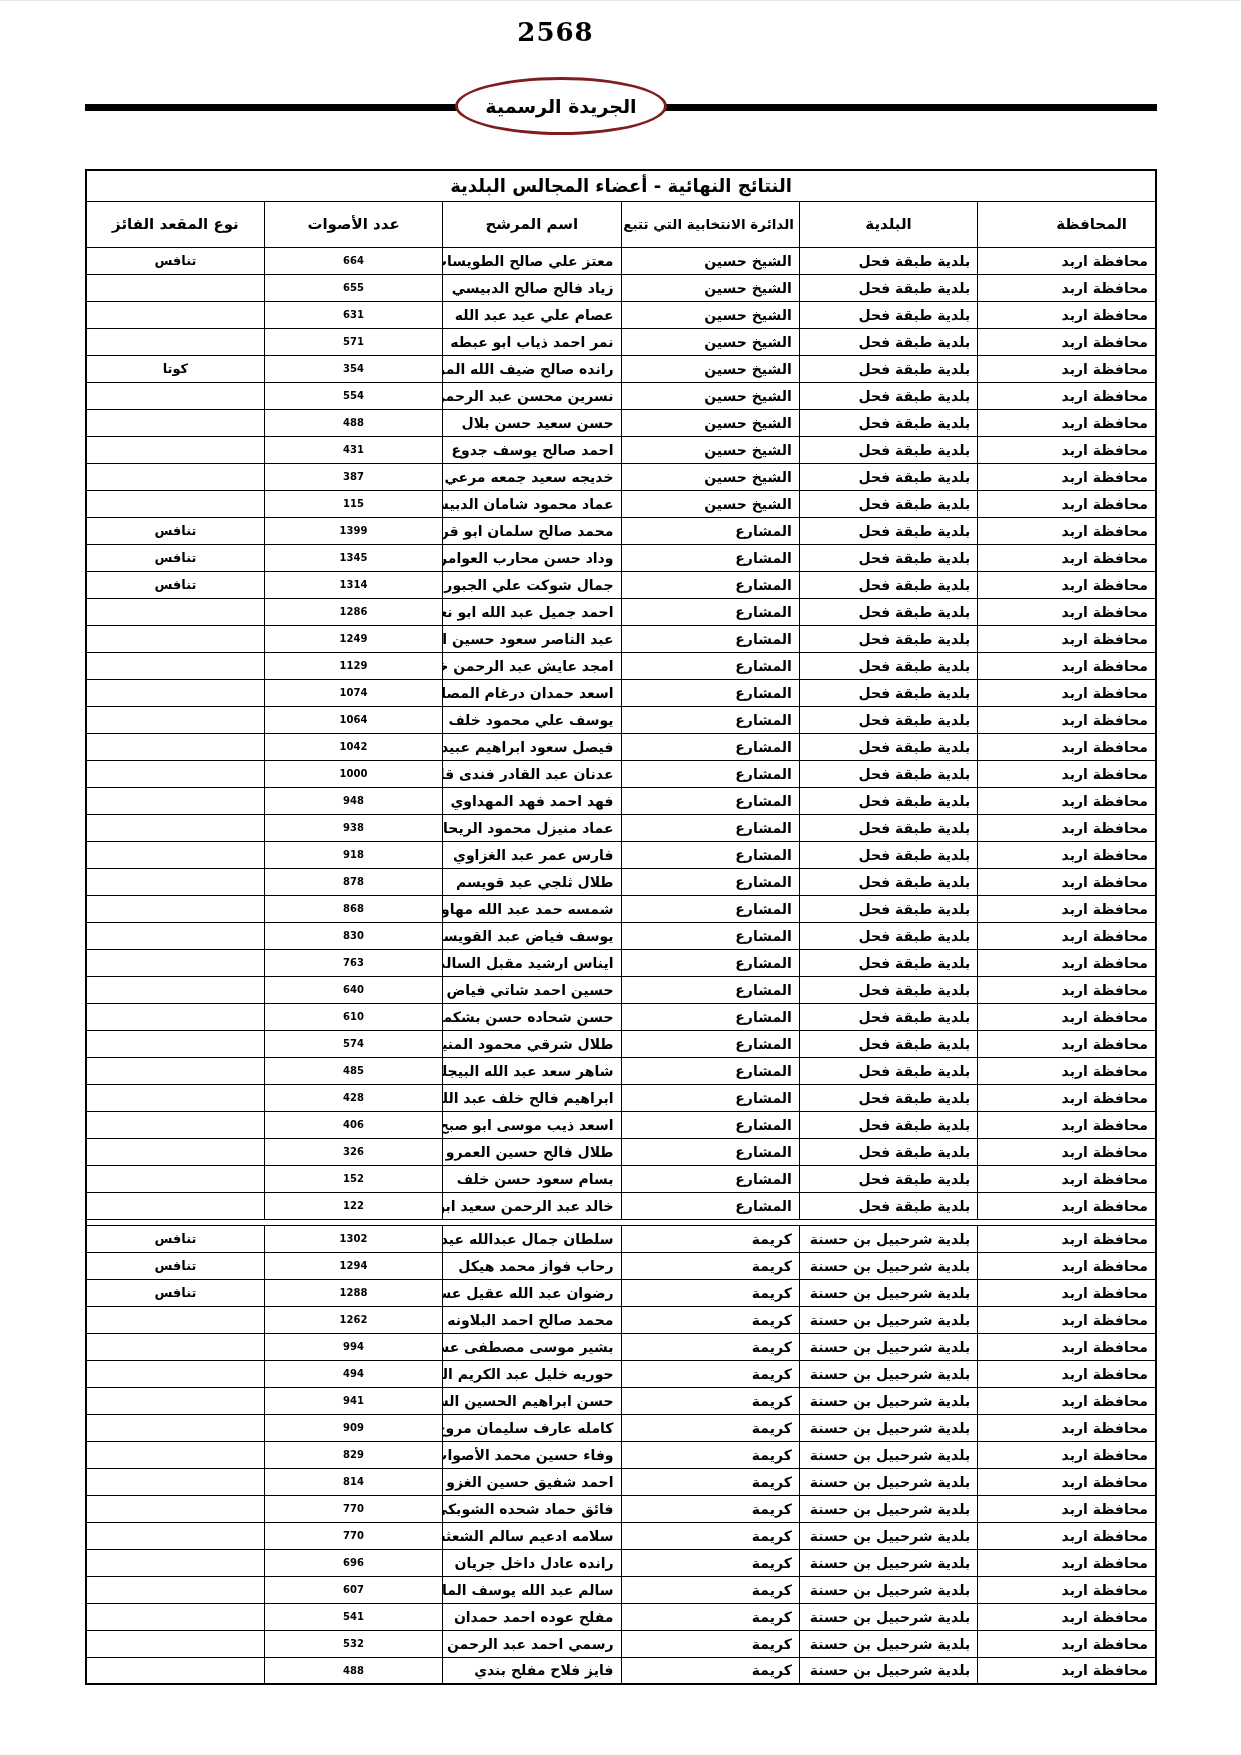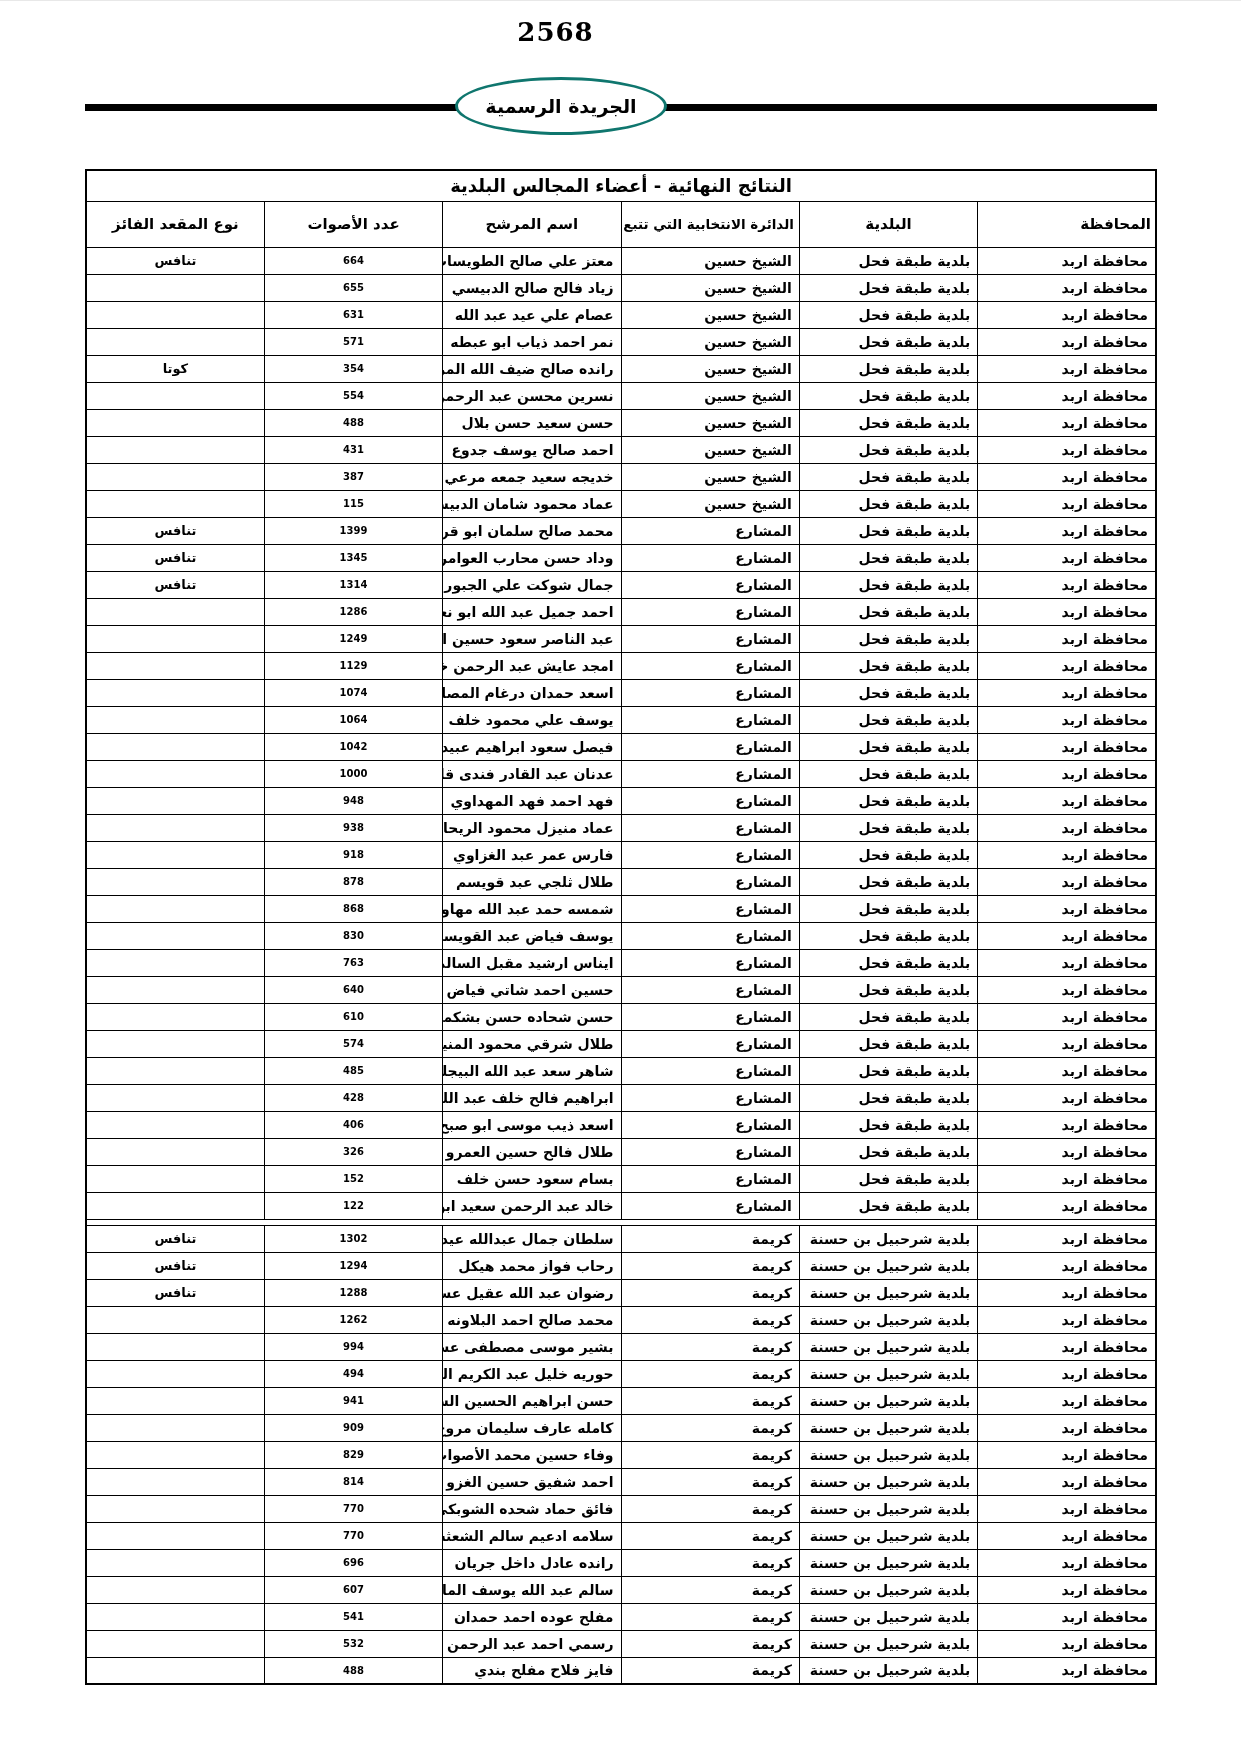--- a/index.html
+++ b/index.html
@@ -44,21 +44,21 @@
     background: #000;
   }
   .banner-oval {
     position: absolute;
     top: 0;
     left: calc(50% - 60px);
     transform: translateX(-50%);
     width: 212px;
     height: 58px;
     background: #fff;
-    border: 3px solid #0f766e;
+    border: 3px solid #7f1d1d;
     border-radius: 50%;
     display: flex;
     align-items: center;
     justify-content: center;
     box-sizing: border-box;
   }
   .banner-oval span {
     font-size: 19px;
     font-weight: bold;
   }
@@ -85,21 +85,21 @@
     padding: 2px 4px;
   }
   tr.header-row th {
     height: 46px;
     font-size: 15px;
     font-weight: bold;
     text-align: center;
     padding: 2px 5px;
   }
   tr.header-row th.col-district { font-size: 13.5px; white-space: nowrap; }
-  tr.header-row th.col-governorate { text-align: right; padding-right: 4px; }
+  tr.header-row th.col-governorate { text-align: right; padding-right: 28px; }
   .results td {
     height: 27px;
     font-size: 14px;
     font-weight: bold;
     padding: 0 7px;
   }
   td.col-governorate, td.col-municipality, td.col-district, td.col-candidate {
     text-align: right;
     white-space: nowrap;
   }

